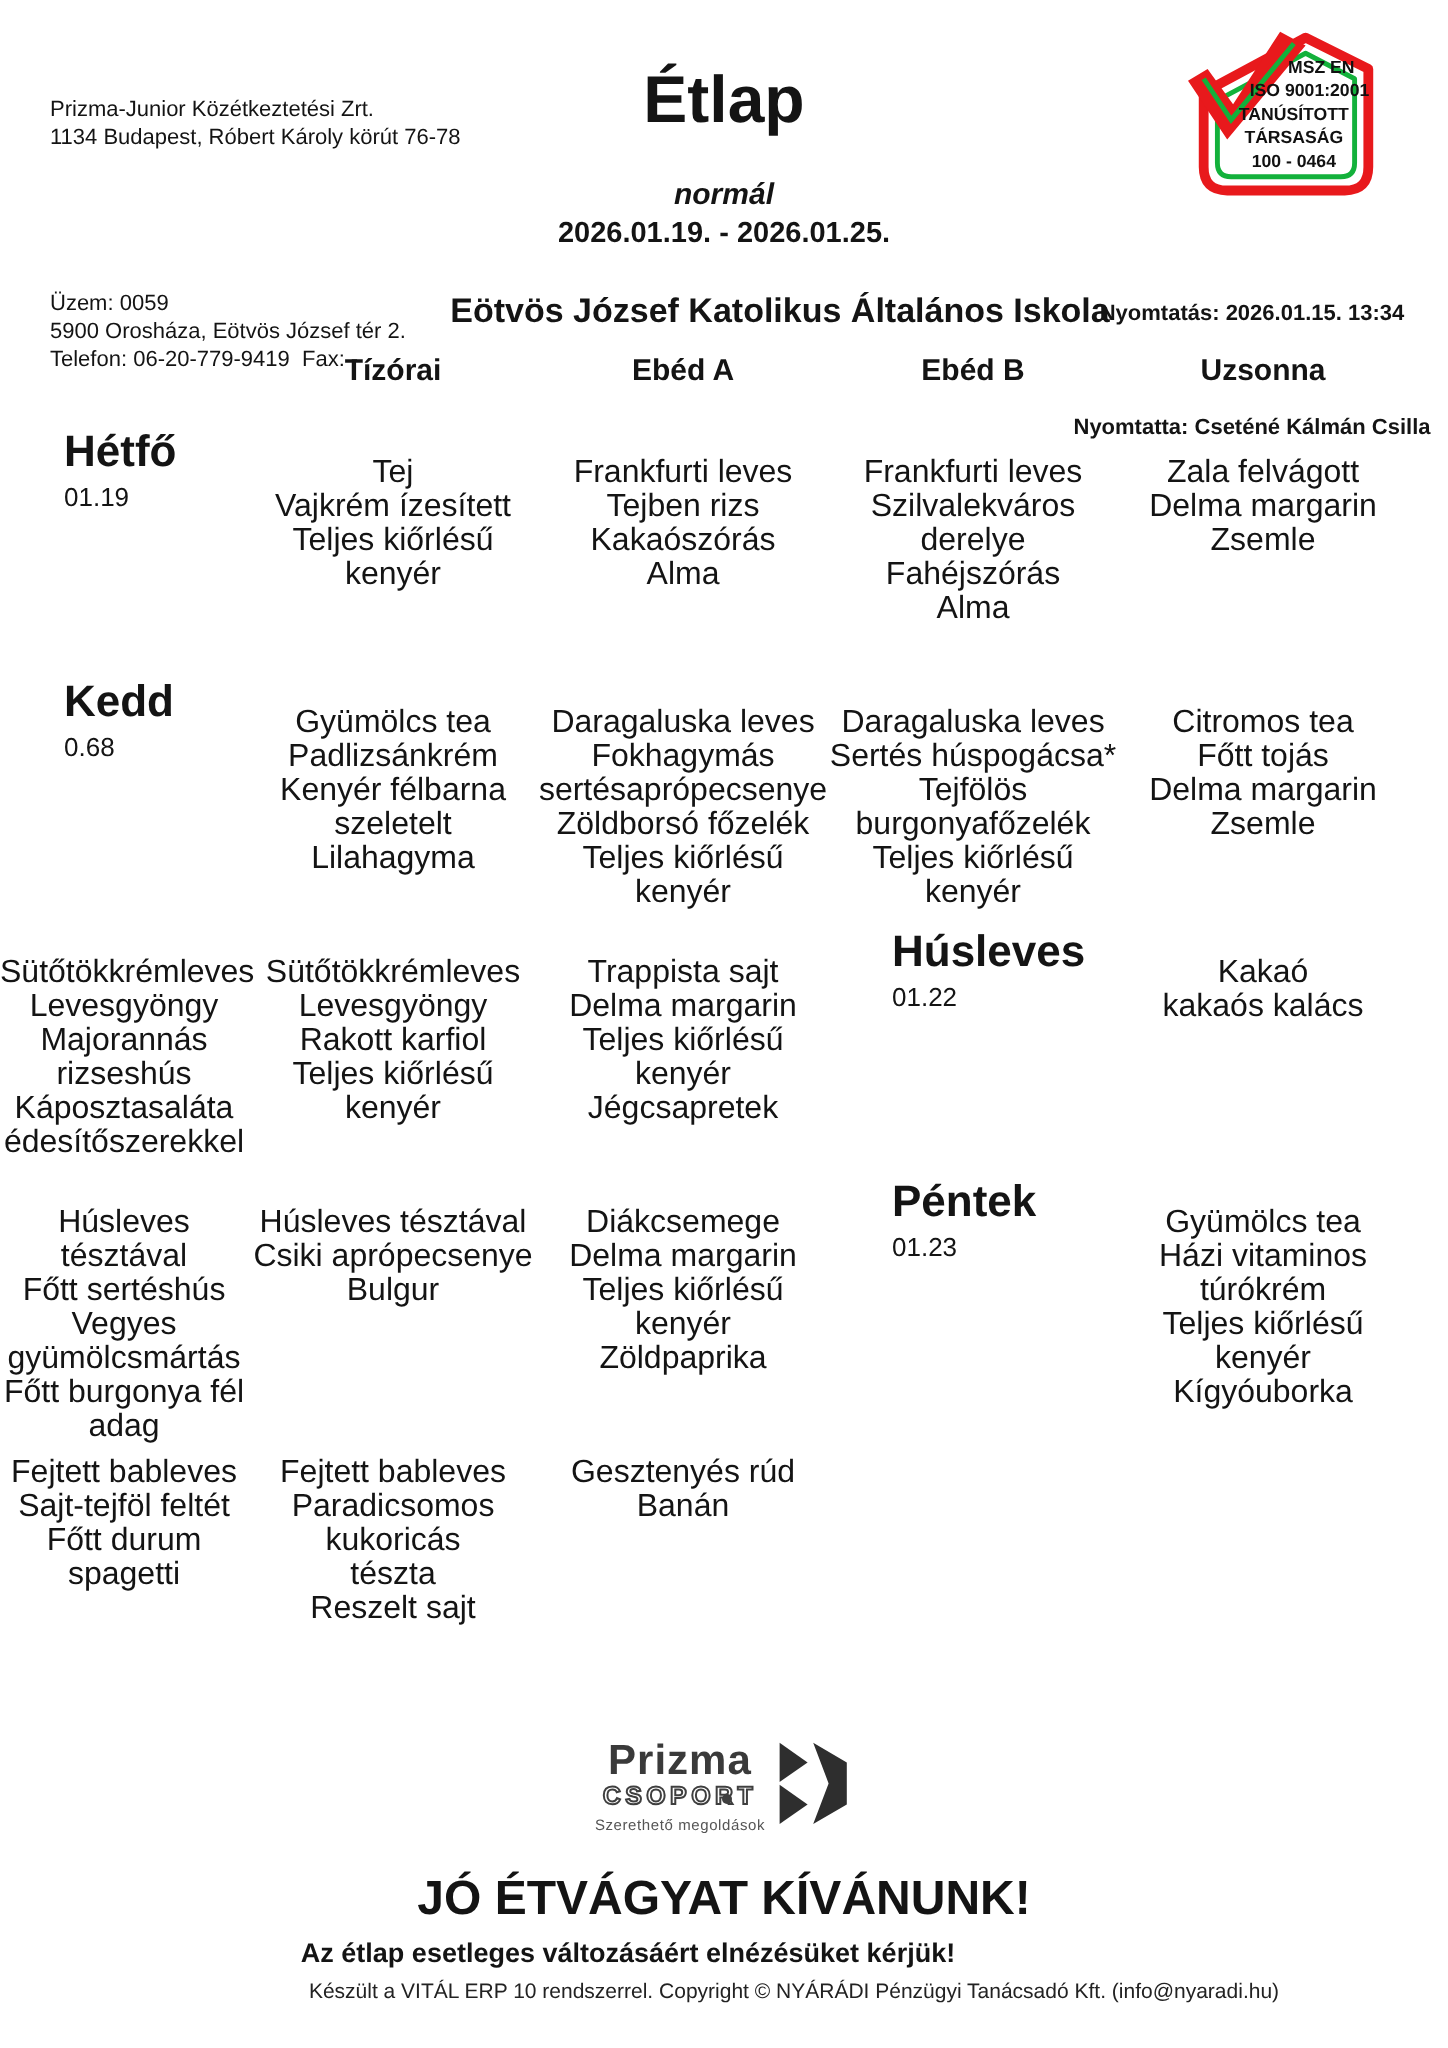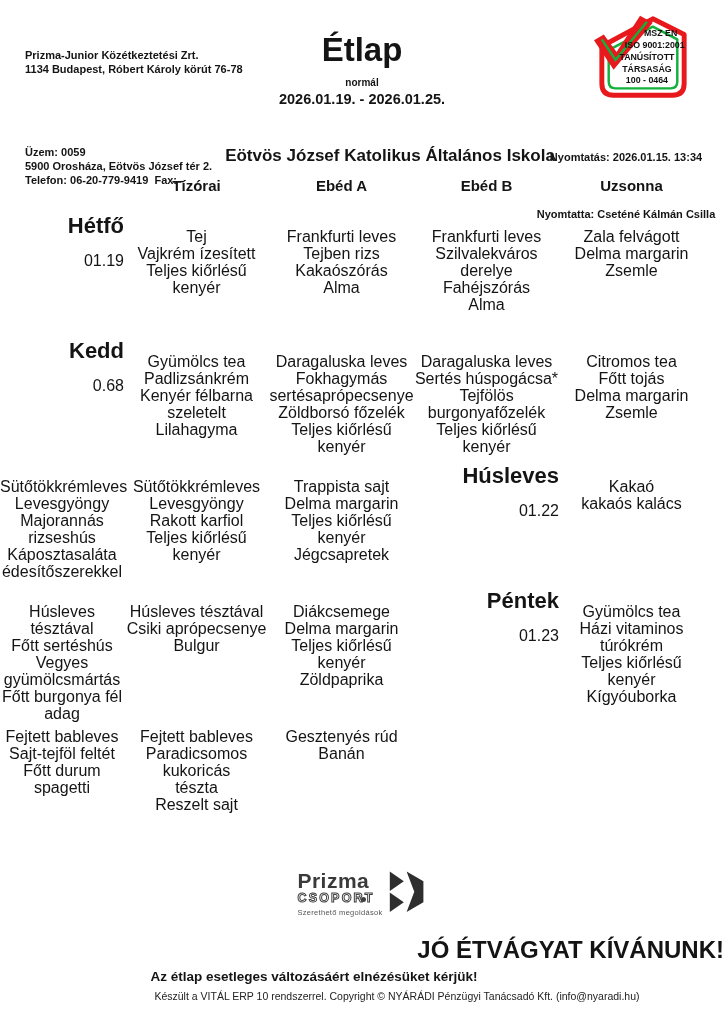--- a/index.html
+++ b/index.html
@@ -1,54 +1,54 @@
 <!DOCTYPE html>
 <html><head>
 <meta charset="utf-8">
 <style>
   html,body{margin:0;padding:0;}
   body{
     width:724px;height:1024px;position:relative;background:#ffffff;
     font-family:"Liberation Sans", sans-serif;color:#141414;overflow:hidden;
   }
   
-  .company-block{position:absolute;left:25px;top:20px;font-size:11px;font-weight:bold;
+  .company-block{position:absolute;left:25px;top:20px;font-size:11px;font-weight:normal;
     line-height:14px;white-space:pre-wrap;}
   .company-block .gap{height:13px;}
   .title-block{position:absolute;left:252px;top:30px;width:220px;text-align:center;}
   .main-title{font-size:33px;font-weight:bold;line-height:40px;}
-  .menu-type{font-size:10px;font-weight:bold;margin-top:7px;}
+  .menu-type{font-size:15px;font-weight:bold;margin-top:19px;font-style:italic;}
   .date-range{font-size:14.5px;font-weight:bold;margin-top:3px;}
   .badge-wrap{position:absolute;left:594px;top:12px;width:98px;height:92px;}
   .print-block{position:absolute;left:528px;top:110px;width:196px;text-align:center;
     font-size:11px;font-weight:bold;line-height:19px;white-space:pre-wrap;}
   
   .school-title{position:absolute;left:0;top:146px;width:704px;text-align:center;
     font-size:17px;font-weight:bold;padding-left:38px;}
   .menu-grid{position:absolute;left:0;top:176px;width:704px;display:grid;
     grid-template-columns:124px 145px 145px 145px 145px;
     grid-template-rows:34px 125px 125px 125px 125px 125px;}
   .hdr-cell{text-align:center;font-size:15px;font-weight:bold;padding-top:1px;}
-  .day-cell{text-align:right;padding-left:6px;padding-top:4px;}
+  .day-cell{text-align:left;padding-left:32px;padding-top:4px;}
   .day-name{font-size:22px;font-weight:bold;line-height:24px;}
-  .day-date{font-size:16px;margin-top:14px;}
+  .day-date{font-size:13px;margin-top:3px;}
   .meal-cell{text-align:center;padding-top:18px;font-size:16px;line-height:17px;
     white-space:pre-line;}
   
   .logo-block{position:absolute;left:0;top:870px;width:724px;display:flex;
     justify-content:center;align-items:flex-start;gap:6px;}
-  .logo-text{text-align:left;color:#3a3a3a;position:relative;}
+  .logo-text{text-align:center;color:#3a3a3a;position:relative;}
   .logo-prizma{font-size:21px;font-weight:bold;letter-spacing:0.5px;line-height:21px;}
   .logo-csoport{font-size:12.5px;font-weight:bold;letter-spacing:2.2px;line-height:15px;
     color:transparent;-webkit-text-stroke:1px #3f3f3f;}
   @supports not (-webkit-text-stroke:1px black){.logo-csoport{color:#3f3f3f;}}
   .csoport-dot{position:absolute;left:64px;top:27px;width:5px;height:5px;
     border-radius:50%;background:#3f3f3f;}
   .logo-tagline{font-size:7.5px;color:#555;margin-top:2px;letter-spacing:0.3px;}
-  .bon-appetit{position:absolute;left:0;top:936px;width:724px;text-align:right;
+  .bon-appetit{position:absolute;left:0;top:936px;width:724px;text-align:center;
     font-size:24px;font-weight:bold;}
   .apology{position:absolute;left:0;top:969px;width:628px;text-align:center;
     font-size:13.5px;font-weight:bold;}
   .copyright{position:absolute;left:0;top:990px;width:724px;text-align:center;
     font-size:10.5px;color:#222;padding-left:35px;}
   svg text{font-family:"Liberation Sans", sans-serif;}
 </style>
 </head>
 <body>
 

